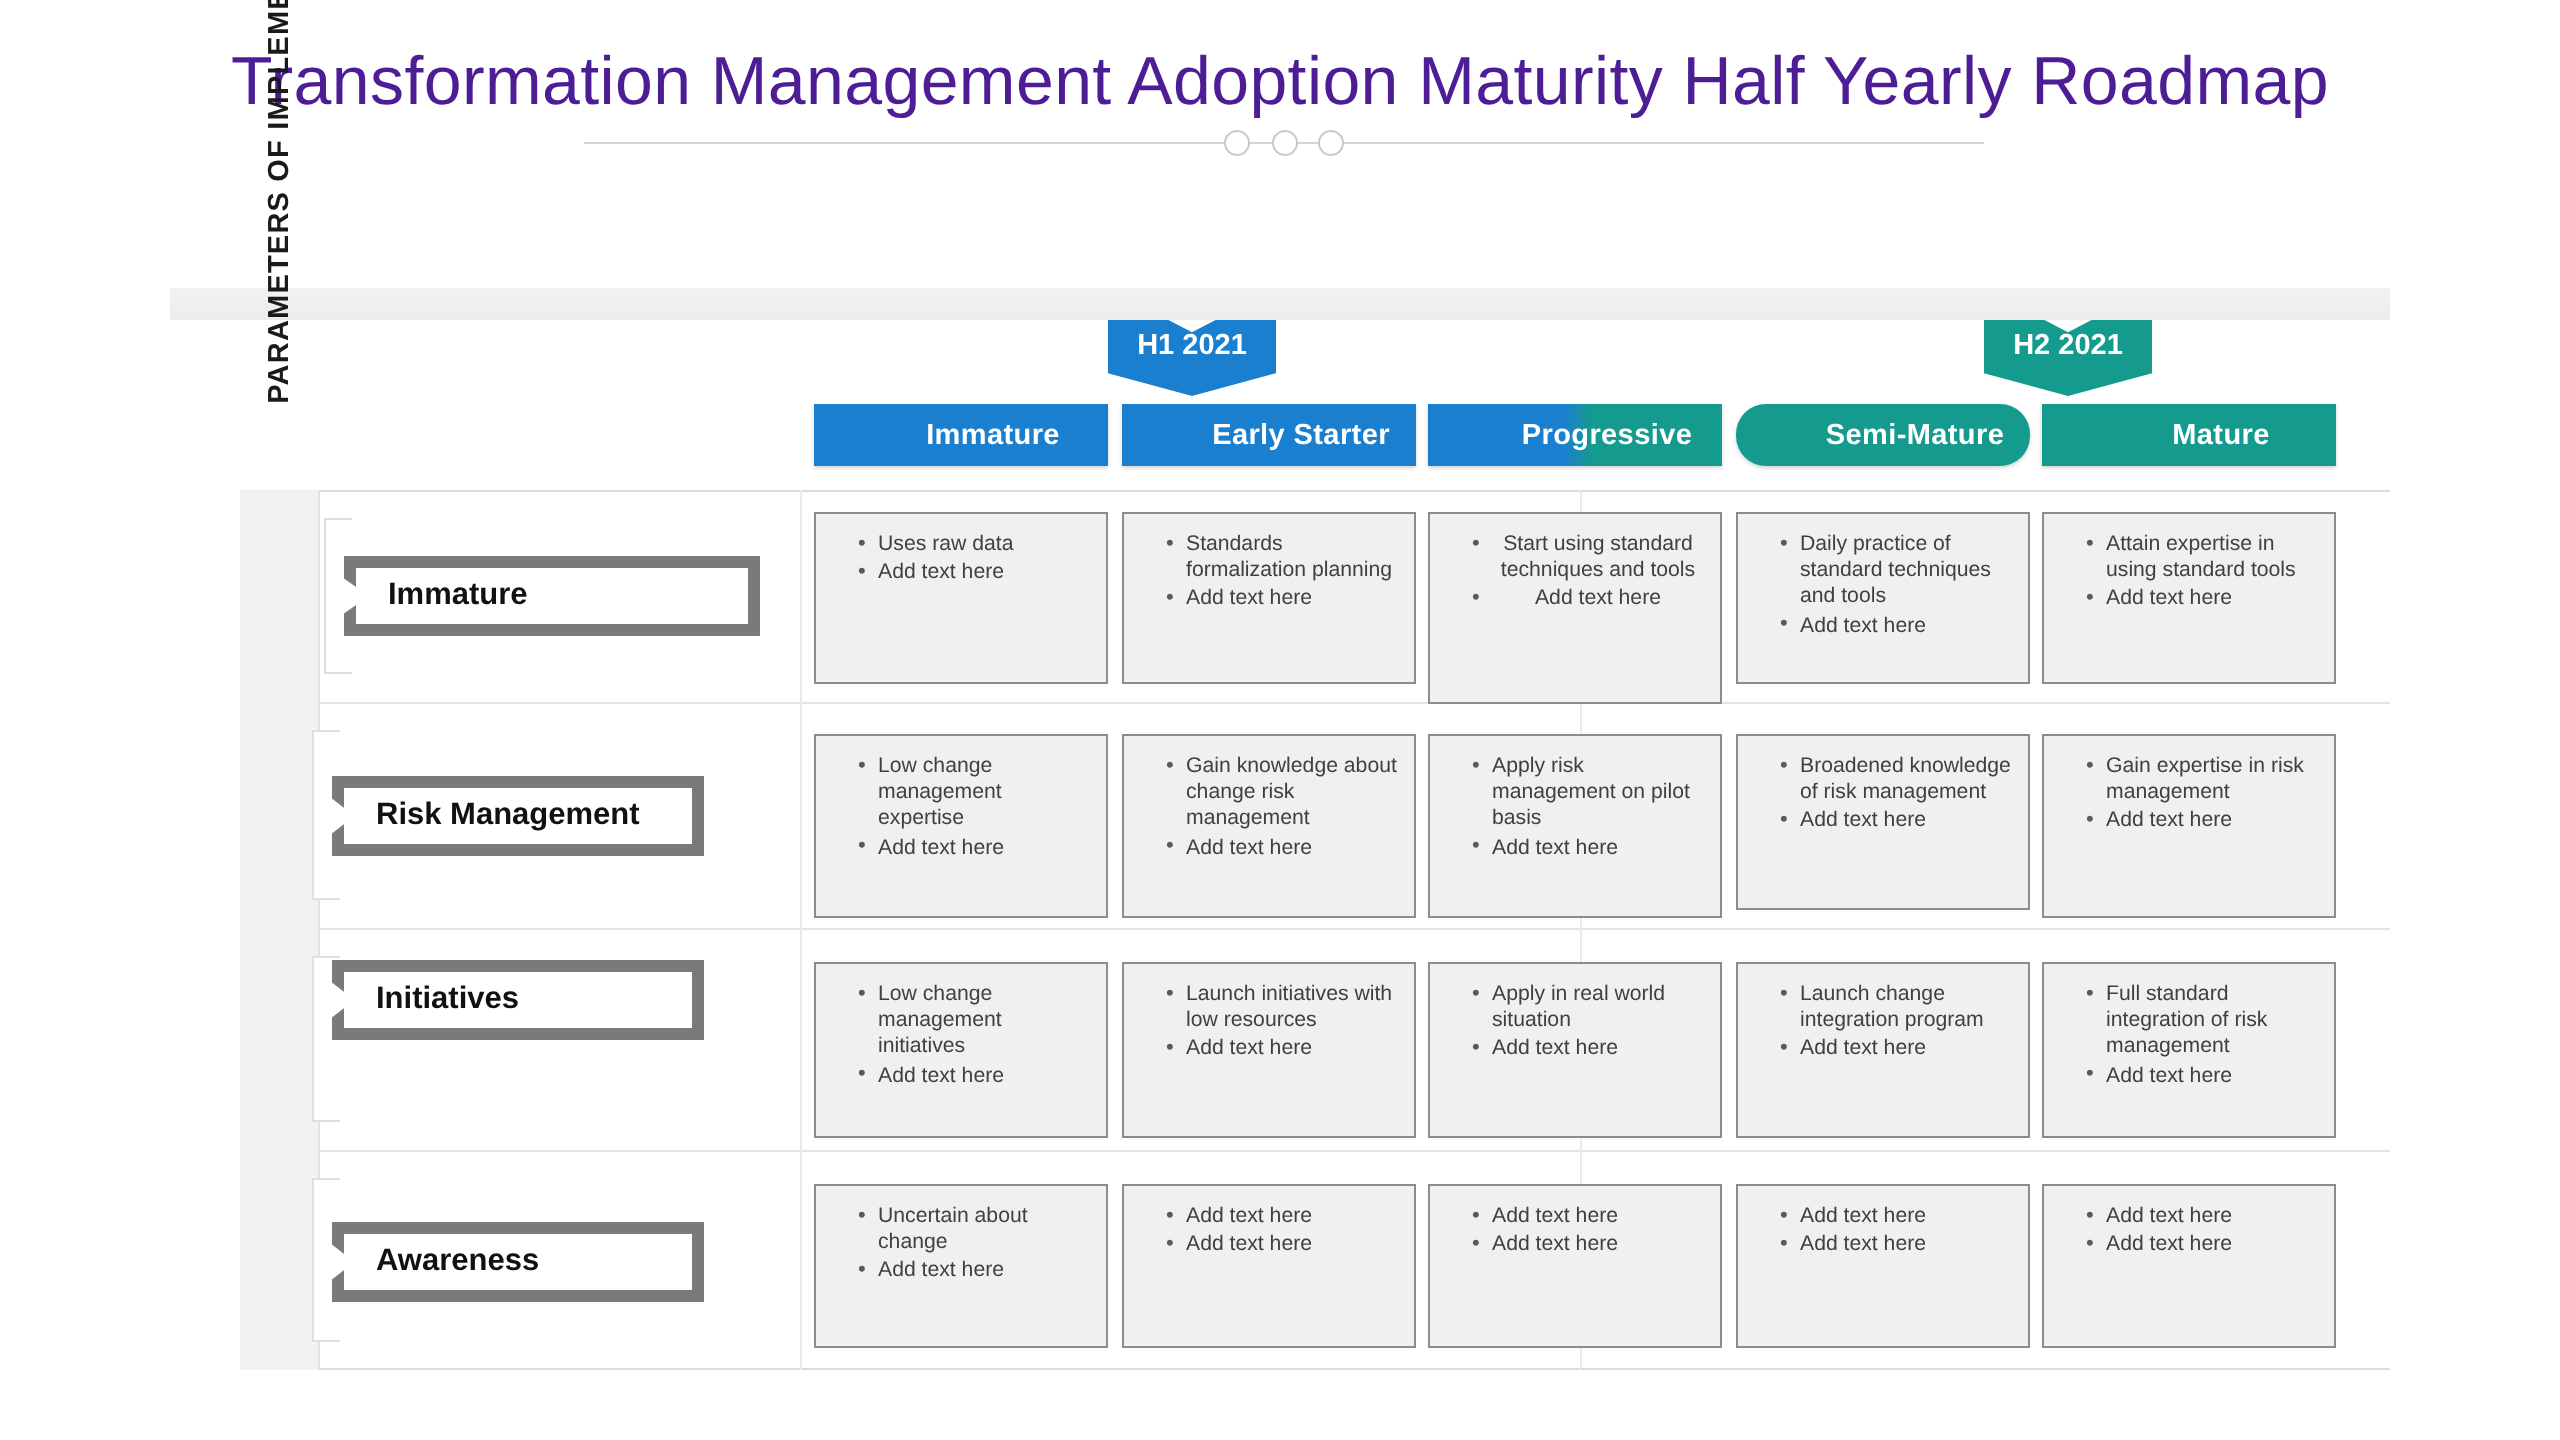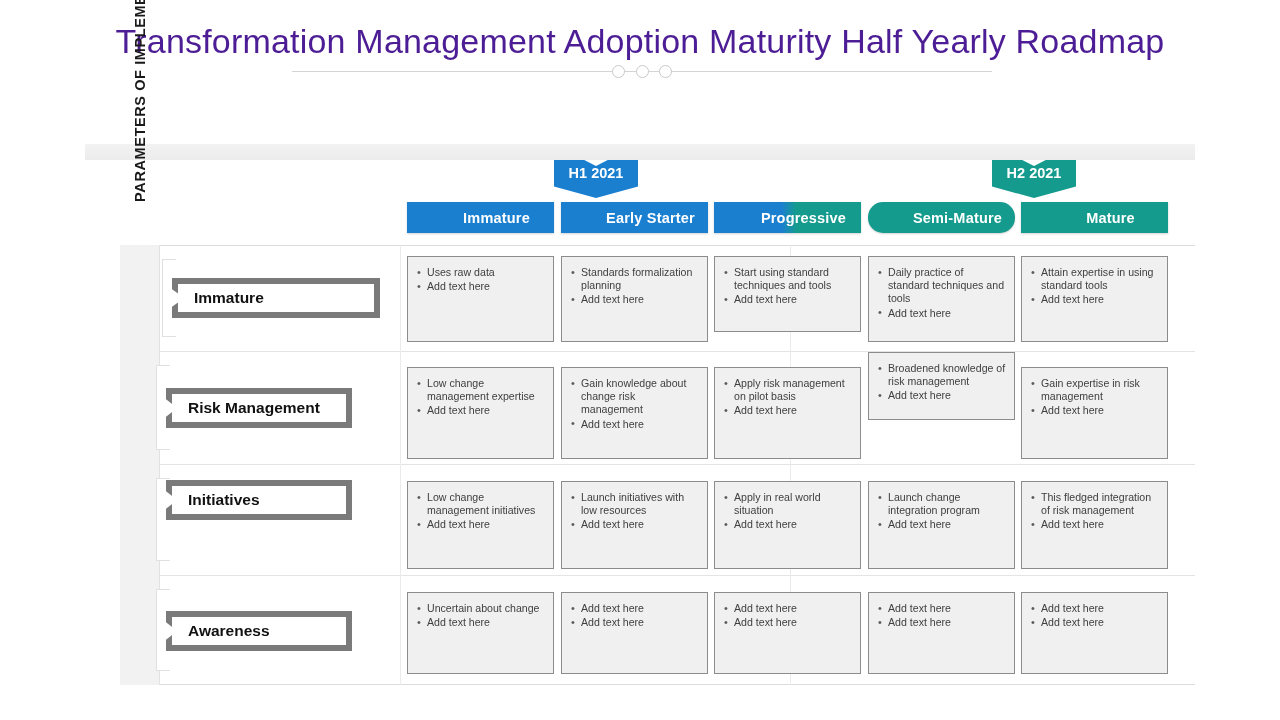--- a/index.html
+++ b/index.html
@@ -103,21 +103,21 @@
   .param-tail {
     position: absolute; width: 14px; background: #ffffff;
     border: 1px solid #e0e0e0; border-right: none;
   }
 
   
   .cell {
     position: absolute;
     background: #f0f0f0;
     border: 1px solid #8c8c8c;
-    padding: 9px 8px 8px 8px;
+    padding: 9px 8px 8px 20px;
     overflow: hidden;
   }
   .cell ul { list-style: none; }
   .cell li {
     position: relative;
     font-size: 10.6px; line-height: 13.2px; color: #404040;
     padding-left: 11px; margin-bottom: 1px;
   }
   .cell li::before {
     content: "•"; position: absolute; left: 1px; top: -0.5px;
@@ -195,21 +195,21 @@
           <li>Uses raw data</li>
           <li>Add text here</li>
         </ul>
       </div>
       <div class="cell" style="left: 561px; top: 256px; width: 147px; height: 86px;">
         <ul>
           <li>Standards formalization planning</li>
           <li>Add text here</li>
         </ul>
       </div>
-      <div class="cell" style="left: 714px; top: 256px; width: 147px; height: 76px;">
+      <div class="cell" style="left: 714px; top: 256px; width: 147px; height: 96px; text-align: center;">
         <ul>
           <li>Start using standard techniques and tools</li>
           <li>Add text here</li>
         </ul>
       </div>
       <div class="cell" style="left: 868px; top: 256px; width: 147px; height: 86px;">
         <ul>
           <li>Daily practice of standard techniques and tools</li>
           <li>Add text here</li>
         </ul>
@@ -231,21 +231,21 @@
           <li>Gain knowledge about change risk management</li>
           <li>Add text here</li>
         </ul>
       </div>
       <div class="cell" style="left: 714px; top: 367px; width: 147px; height: 92px;">
         <ul>
           <li>Apply risk management on pilot basis</li>
           <li>Add text here</li>
         </ul>
       </div>
-      <div class="cell" style="left: 868px; top: 352px; width: 147px; height: 68px;">
+      <div class="cell" style="left: 868px; top: 367px; width: 147px; height: 88px;">
         <ul>
           <li>Broadened knowledge of risk management</li>
           <li>Add text here</li>
         </ul>
       </div>
       <div class="cell" style="left: 1021px; top: 367px; width: 147px; height: 92px;">
         <ul>
           <li>Gain expertise in risk management</li>
           <li>Add text here</li>
         </ul>
@@ -269,21 +269,21 @@
         </ul>
       </div>
       <div class="cell" style="left: 868px; top: 481px; width: 147px; height: 88px;">
         <ul>
           <li>Launch change integration program</li>
           <li>Add text here</li>
         </ul>
       </div>
       <div class="cell" style="left: 1021px; top: 481px; width: 147px; height: 88px;">
         <ul>
-          <li>This fledged integration of risk management</li>
+          <li>Full standard integration of risk management</li>
           <li>Add text here</li>
         </ul>
       </div>
       <div class="cell" style="left: 407px; top: 592px; width: 147px; height: 82px;">
         <ul>
           <li>Uncertain about change</li>
           <li>Add text here</li>
         </ul>
       </div>
       <div class="cell" style="left: 561px; top: 592px; width: 147px; height: 82px;">

